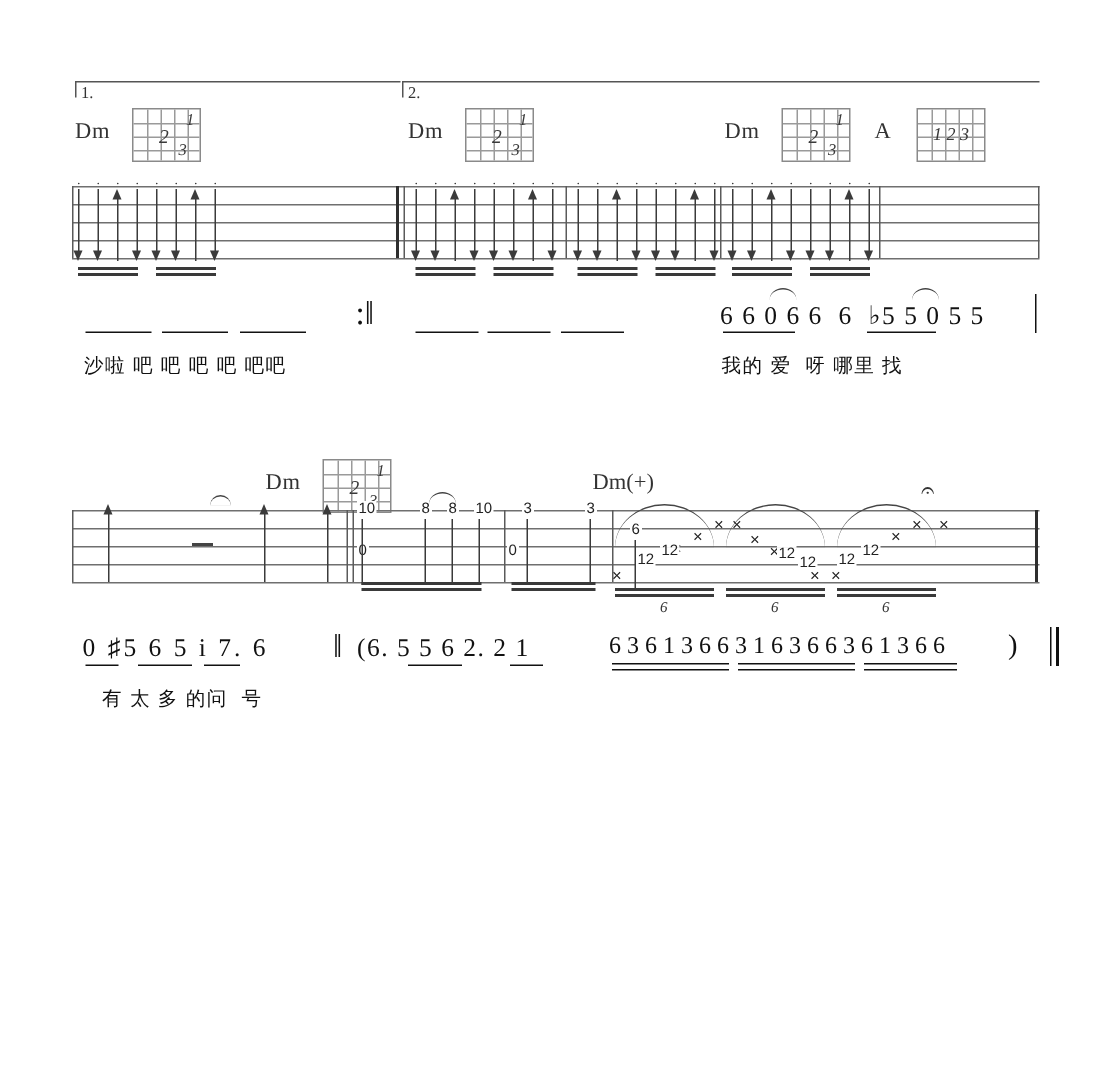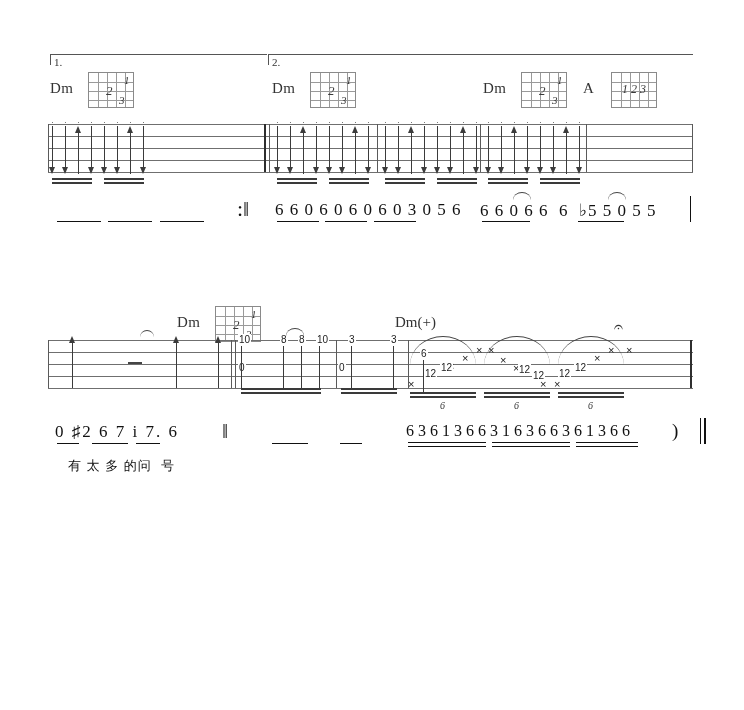--- a/index.html
+++ b/index.html
@@ -263,33 +263,34 @@
         <div class="beam" style="left: 440px; top: 60px; width: 40px;"></div>
         <div class="beam" style="left: 440px; top: 64px; width: 40px;"></div>
         <div class="beam" style="left: 492px; top: 60px; width: 40px;"></div>
         <div class="beam" style="left: 492px; top: 64px; width: 40px;"></div>
       </div>
 
     <div class="underline" style="left:57px;top:221px;width:44px;"></div>
     <div class="underline" style="left:108px;top:221px;width:44px;"></div>
     <div class="underline" style="left:160px;top:221px;width:44px;"></div>
 
+    <div class="lyric" style="left:56px;top:235px;">沙啦 吧 吧 吧 吧 吧吧</div>
 
     <div class="repsign" style="left:237px;top:196px;">:‖</div>
 
-    <div class="jp" style="left:275px;top:200px;letter-spacing:1px;">6 6 0 6 0 6 0 6 0 3 0 5 6</div>
     <div class="underline" style="left:277px;top:221px;width:42px;"></div>
     <div class="underline" style="left:325px;top:221px;width:42px;"></div>
     <div class="underline" style="left:374px;top:221px;width:42px;"></div>
 
     <div class="jp" style="left:480px;top:200px;letter-spacing:1px;">6 6 0 6 6  6  ♭5 5 0 5 5</div>
     <div class="underline" style="left:482px;top:221px;width:48px;"></div>
     <div class="underline" style="left:578px;top:221px;width:46px;"></div>
     <div class="slur" style="left:513px;top:192px;width:18px;height:7px;"></div>
     <div class="slur" style="left:608px;top:192px;width:18px;height:7px;"></div>
+    <div class="lyric" style="left:481px;top:235px;">我的 爱  呀 哪里 找</div>
 
     <div class="abs" style="left:690px;top:196px;width:1px;height:26px;background:#111;"></div>
   </div>
 
   <div class="abs" style="left:0;top:290px;width:744px;height:230px;">
 
     <div class="chordbox" style="left:177px;top:16px;">
       <span class="cname">Dm</span>
       <div class="grid" style="left:38px;">
         <div class="v" style="left:9px;"></div>
@@ -386,28 +387,29 @@
       <div class="slur" style="left:2px;top:6px;width:66px;height:28px;"></div>
       <div class="slur" style="left:76px;top:6px;width:66px;height:28px;"></div>
       <div class="slur" style="left:150px;top:6px;width:66px;height:28px;"></div>
       <span class="fermata" style="left:206px;top:-12px;">𝄐</span>
 
       <span class="tuplet" style="left:32px;top:70px;">6</span>
       <span class="tuplet" style="left:106px;top:70px;">6</span>
       <span class="tuplet" style="left:180px;top:70px;">6</span>
     </div>
 
-    <div class="jp" style="left:55px;top:132px;letter-spacing:2px;">0 ♯2 6 7 i 7. 6</div>
+    <div class="jp" style="left:55px;top:132px;letter-spacing:2px;">0 ♯5 6 5 i 7. 6</div>
     <div class="underline" style="left:57px;top:153px;width:22px;"></div>
     <div class="underline" style="left:92px;top:153px;width:36px;"></div>
     <div class="underline" style="left:136px;top:153px;width:24px;"></div>
     <div class="lyric" style="left:68px;top:167px;">有 太 多 的问  号</div>
 
     <div class="repsign" style="left:222px;top:128px;">‖</div>
 
+    <div class="jp" style="left:238px;top:132px;letter-spacing:1px;">(6. 5 5 6 2. 2 1</div>
     <div class="underline" style="left:272px;top:153px;width:36px;"></div>
     <div class="underline" style="left:340px;top:153px;width:22px;"></div>
 
     <div class="jp" style="left:406px;top:132px;letter-spacing:0px;font-size:16px;">6 3 6 1 3 6 6 3 1 6 3 6 6 3 6 1 3 6 6</div>
     <div class="underline" style="left:408px;top:152px;width:78px;"></div>
     <div class="underline" style="left:408px;top:156px;width:78px;"></div>
     <div class="underline" style="left:492px;top:152px;width:78px;"></div>
     <div class="underline" style="left:492px;top:156px;width:78px;"></div>
     <div class="underline" style="left:576px;top:152px;width:62px;"></div>
     <div class="underline" style="left:576px;top:156px;width:62px;"></div>

